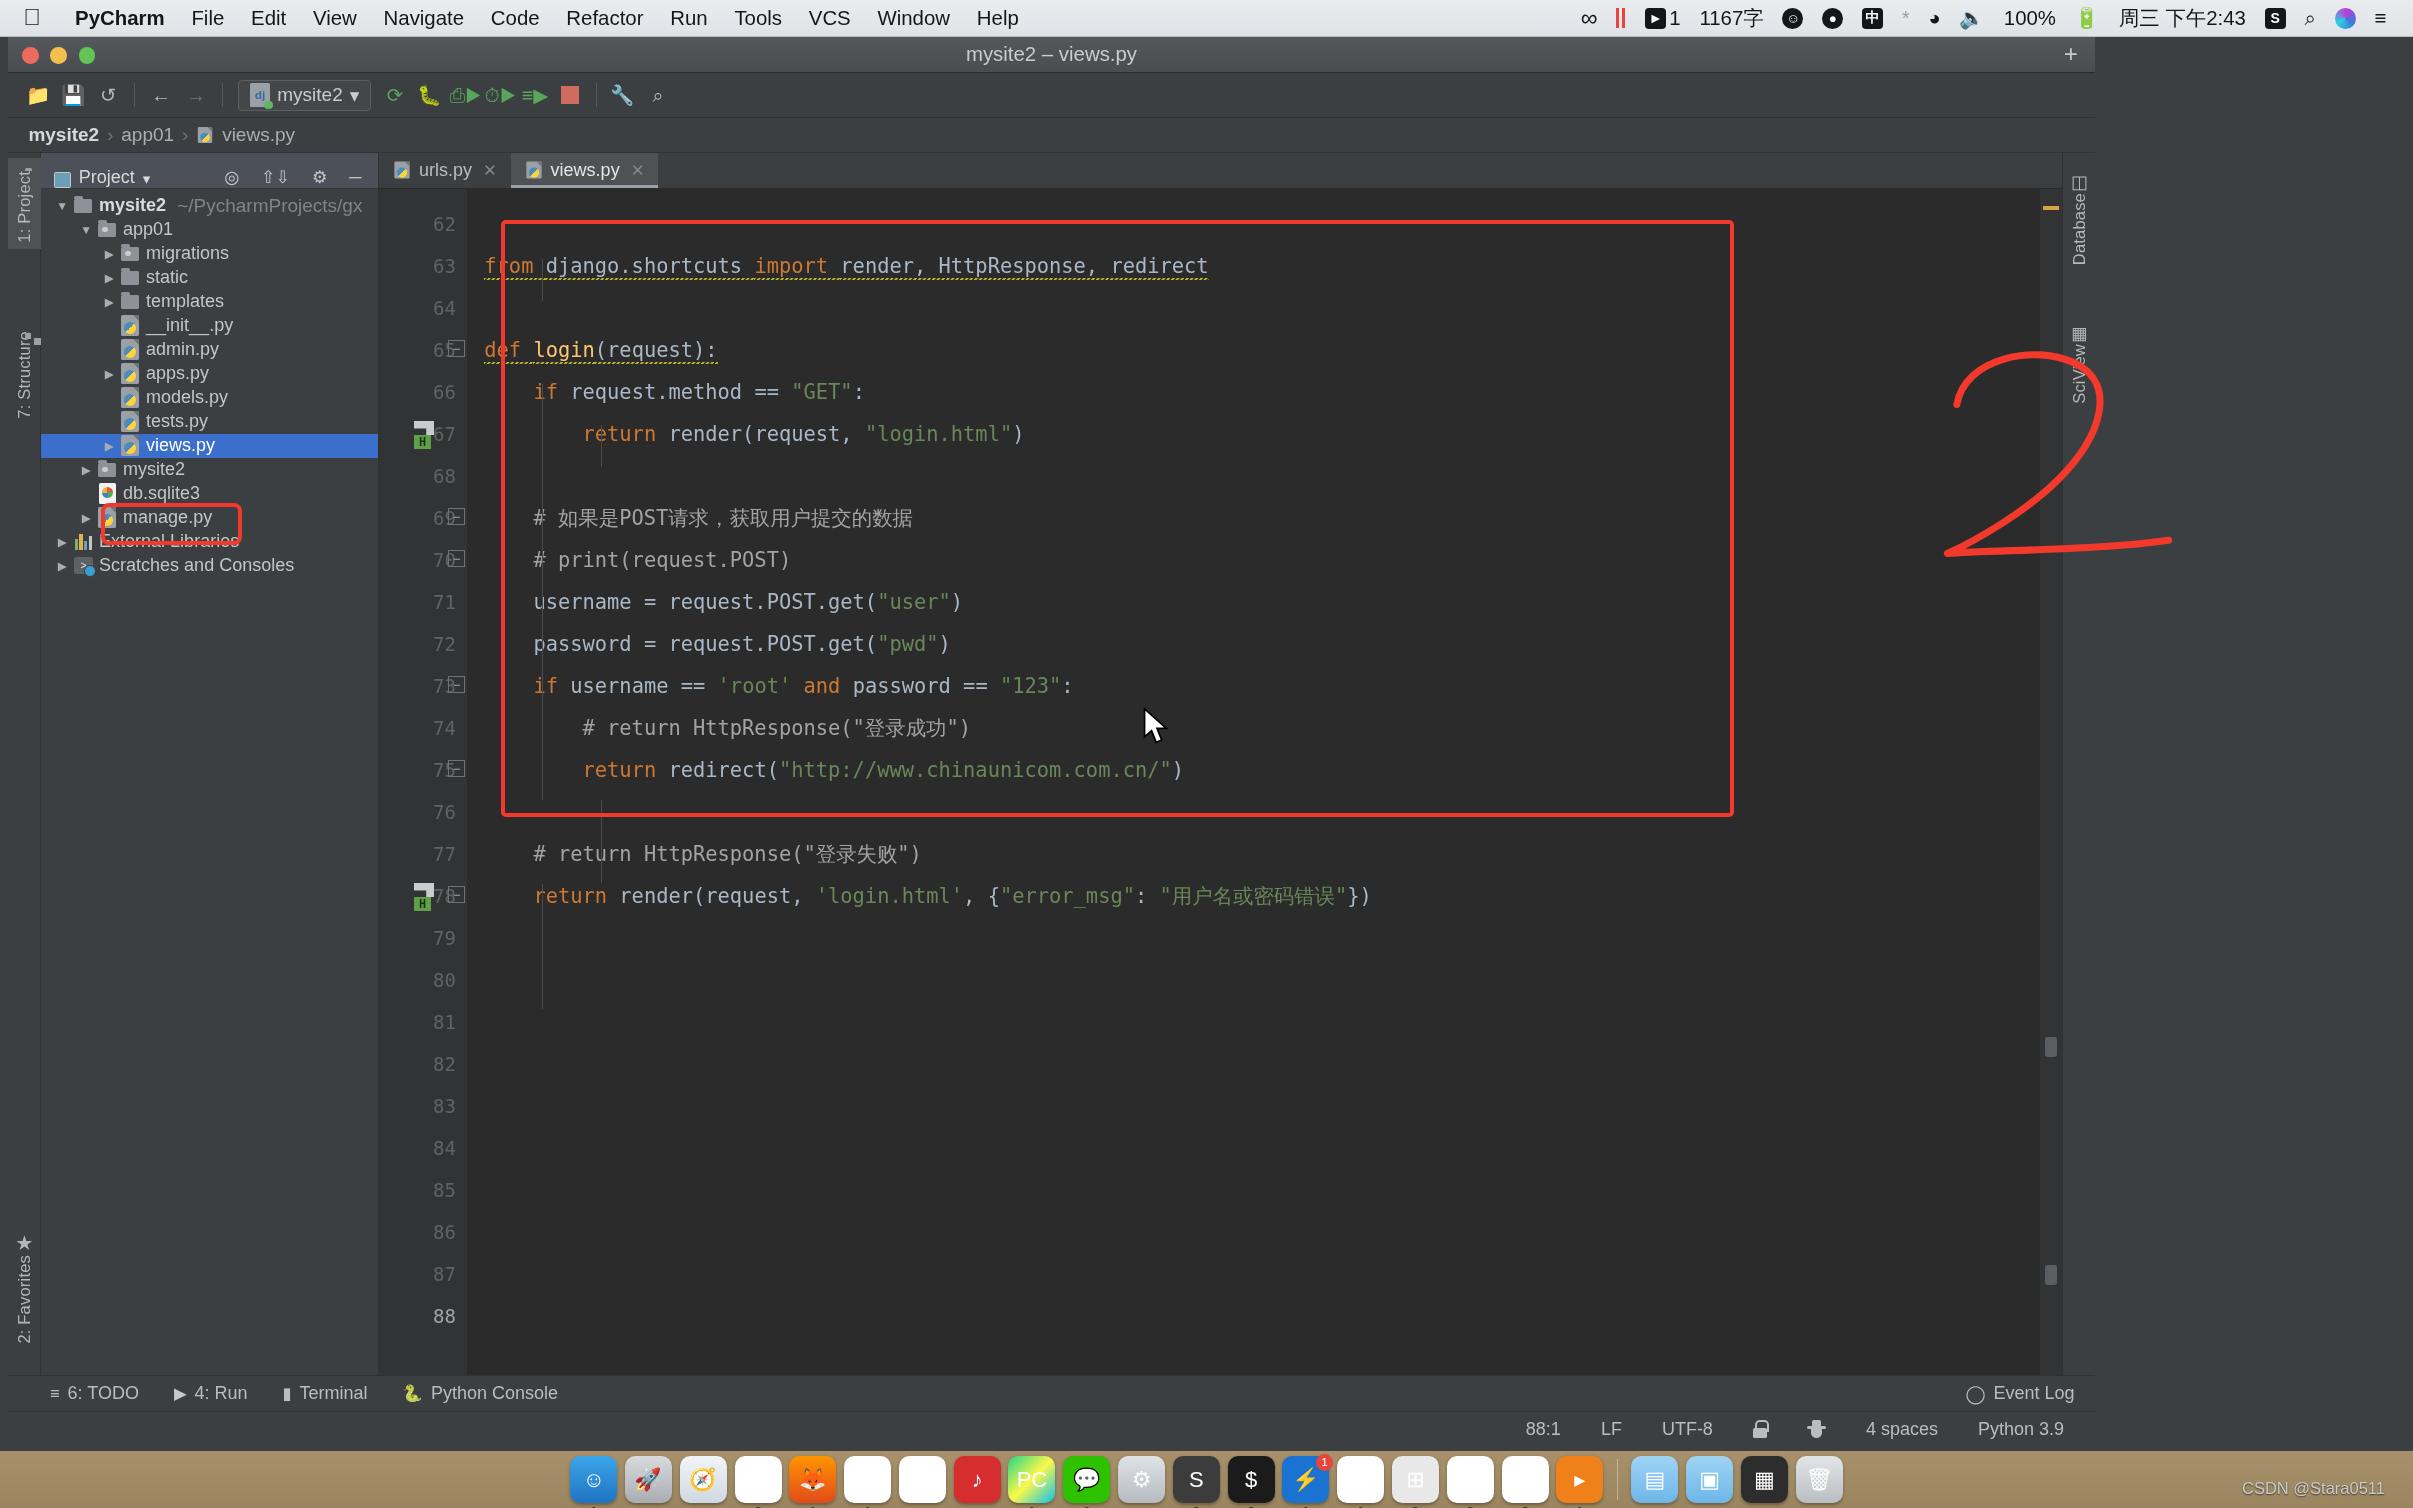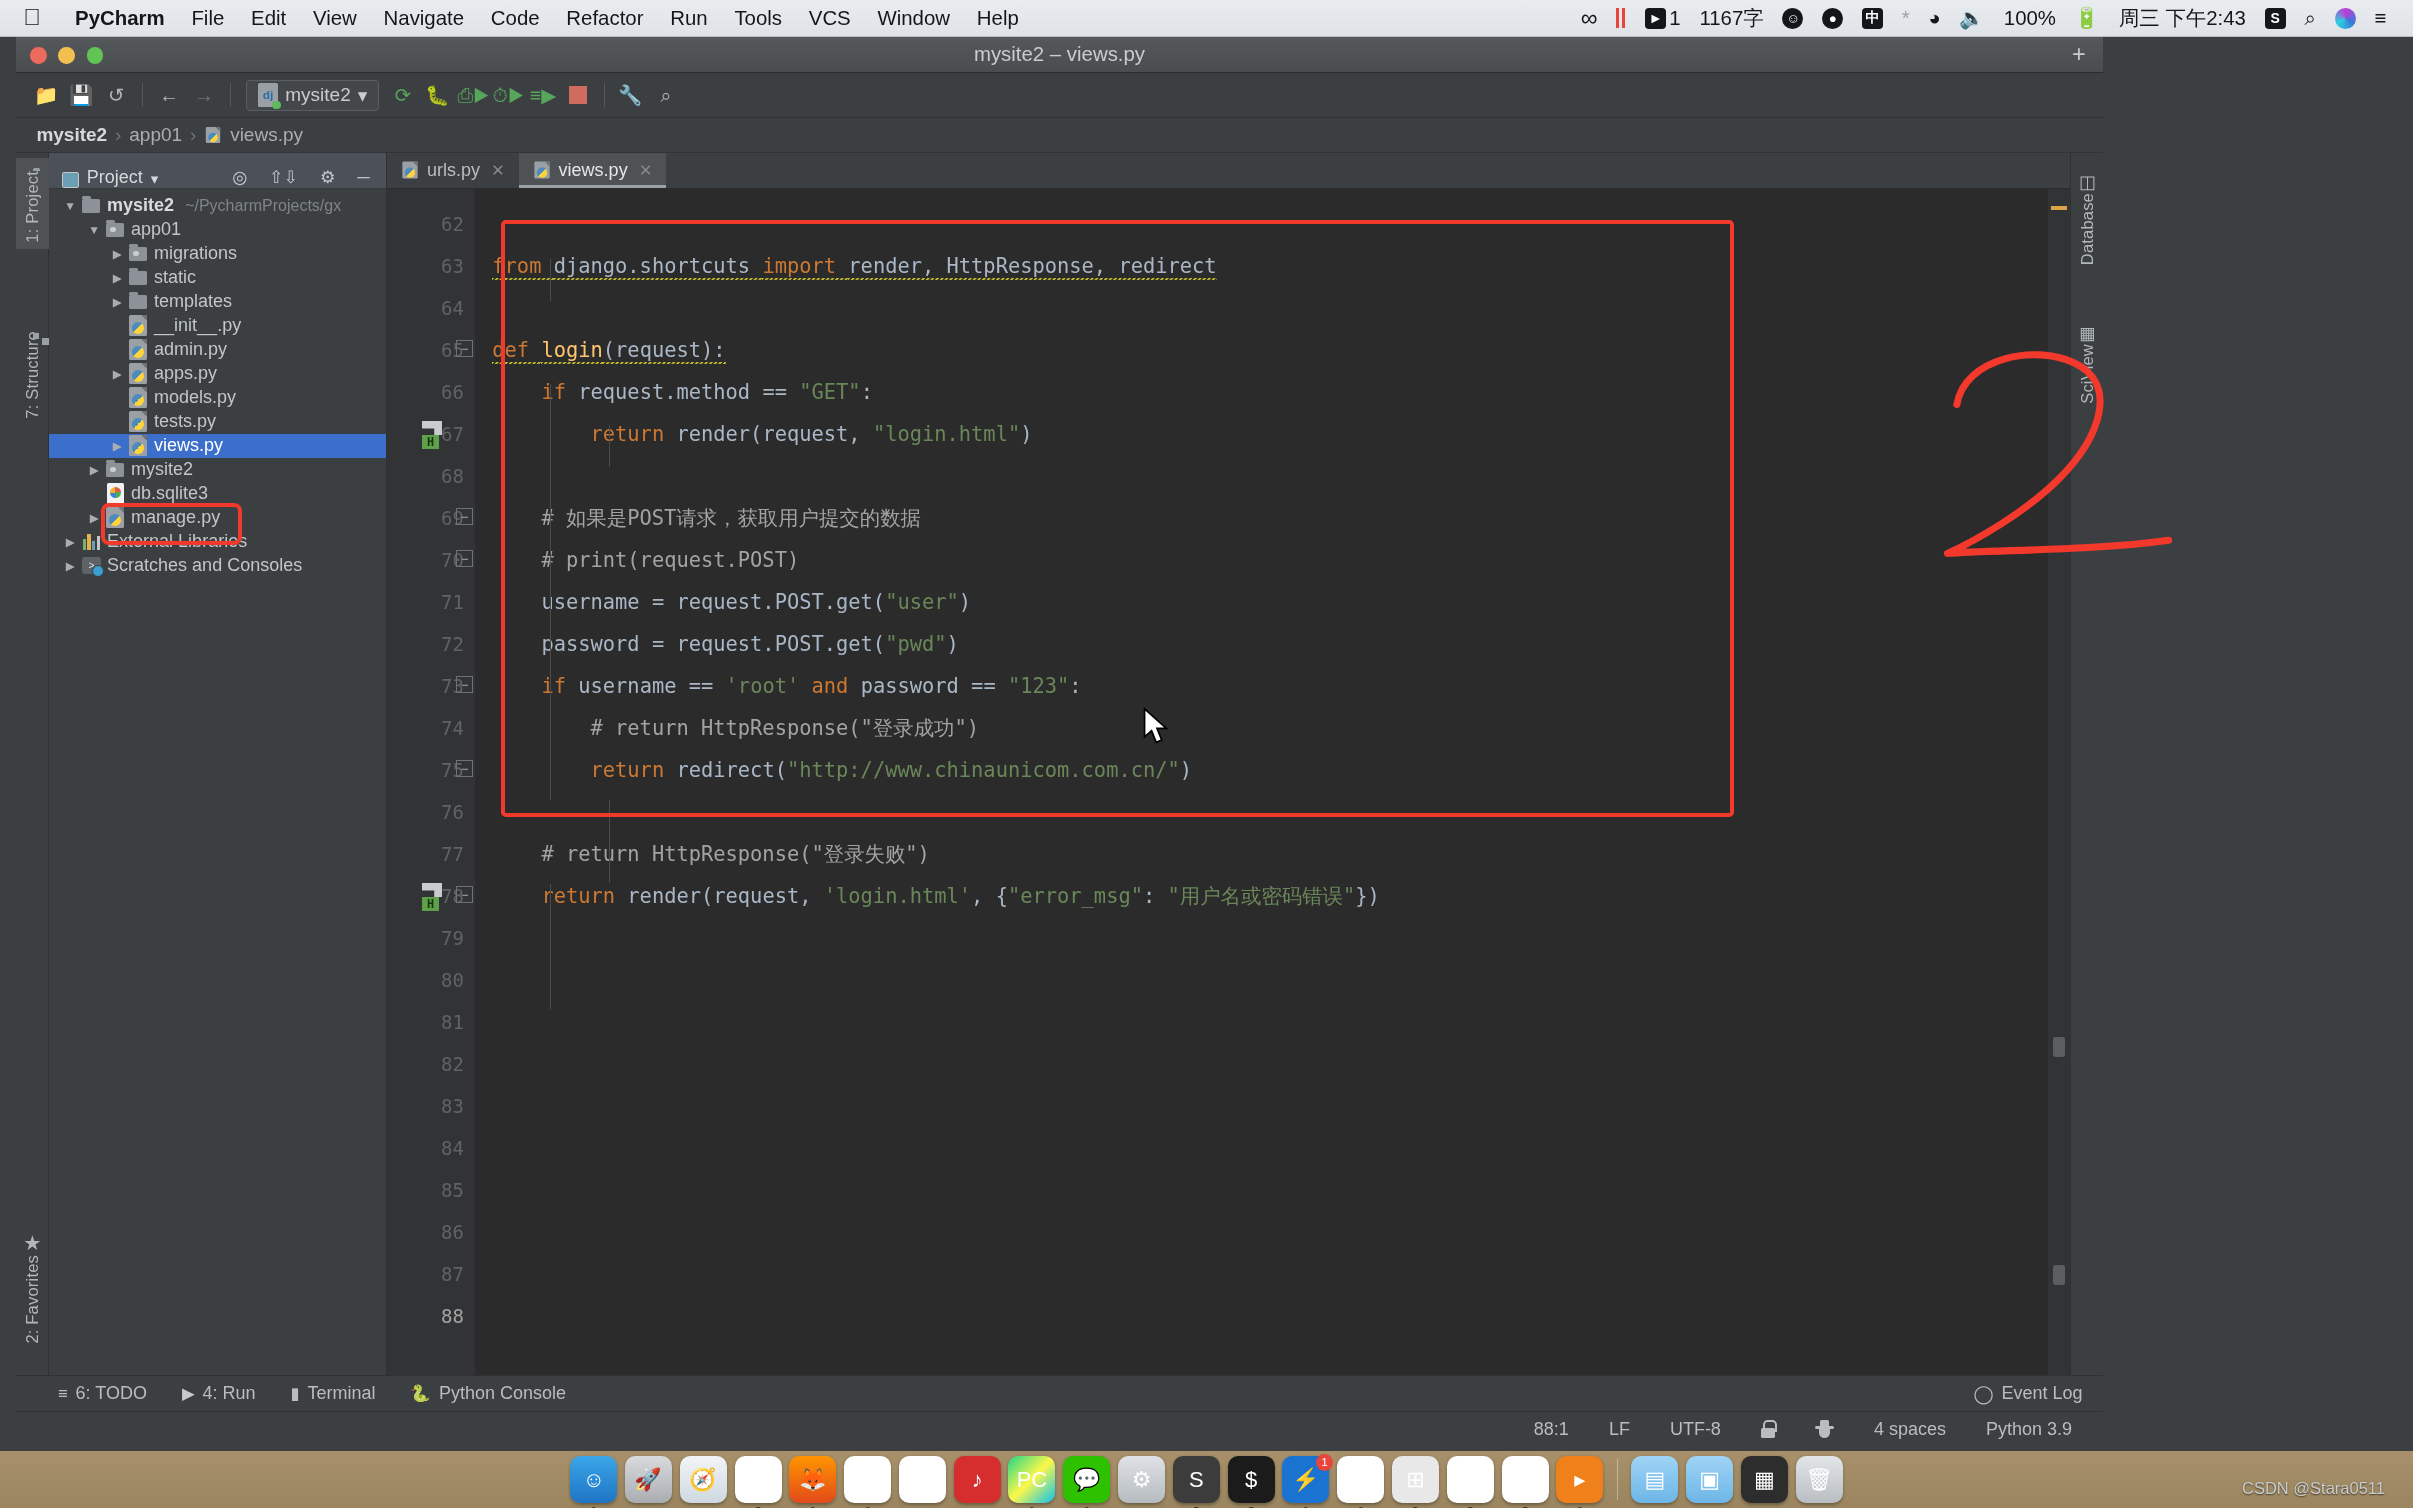--- a/index.html
+++ b/index.html
@@ -34,21 +34,21 @@
   .glyph-sq {
     display: inline-flex; align-items: center; justify-content: center;
     background: #14171a; color: #fff; border-radius: 3.9px;
     width: 21px; height: 21px; font-size: 14px; font-weight: bold;
   }
   .redbars { display:inline-block; width: 10.2px; height: 20.4px;
     background: repeating-linear-gradient(90deg,#e8463a 0 3.1px,transparent 3.1px 6.3px); }
 
   
   #window {
-    position: absolute; left: 16px; top: 37px; width: 2087px; height: 1414px;
+    position: absolute; left: 8px; top: 37px; width: 2087px; height: 1414px;
     background: #3c3f41;
   }
 
   
   #titlebar {
     position: relative; height: 36px;
     background: linear-gradient(#55585a, #4a4d4f);
     border-bottom: 0.8px solid #2b2b2b;
     display: flex; align-items: center; justify-content: center;
   }
@@ -145,21 +145,21 @@
   .libf { width: 17.3px; height: 15.7px; display:flex; align-items:flex-end; gap:1.6px;}
   .libf i{width:3.1px;background:#8c9297;}
   .libf i:nth-child(1){height:11px;background:#7fb069;}
   .libf i:nth-child(2){height:15.7px;background:#e0b44a;}
   .libf i:nth-child(3){height:8.6px;background:#6a9fb5;}
   .libf i:nth-child(4){height:13.4px;background:#c2c6c9;}
   .scratchf { width:19px;height:17.3px;background:#5c6266;border-radius:2.4px;position:relative;color:#dfe2e4;font-size:10.2px;
     display:flex;align-items:center;justify-content:center;}
   .scratchf::after{content:'';position:absolute;right:-3.1px;bottom:-3.1px;width:10.2px;height:10.2px;border-radius:50%;background:#3b9fd4;border:1.6px solid #3c3f41;}
   .tlabel { }
-  .tpath { color: #7f8488; margin-left: 11px; font-size: 16px; }
+  .tpath { color: #7f8488; margin-left: 11px; font-size: 19px; }
   .tlabel.bold { font-weight: bold; color:#d8dbdd; }
 
   
   #editor-region { flex: 1 1 auto; position: relative; background: #2b2b2b; display:flex; flex-direction:column; min-width:0; }
   #tabbar { height: 36px; background: #3c3f41; display: flex; align-items: stretch; border-bottom:0.8px solid #2b2b2b; }
   .etab {
     display: flex; align-items: center; gap: 7.9px; padding: 0 14px;
     color: #b9bdc0; font-size: 18px; position: relative; white-space: nowrap;
   }
   .etab.active { background: #4e5254; color: #e3e6e8; }

